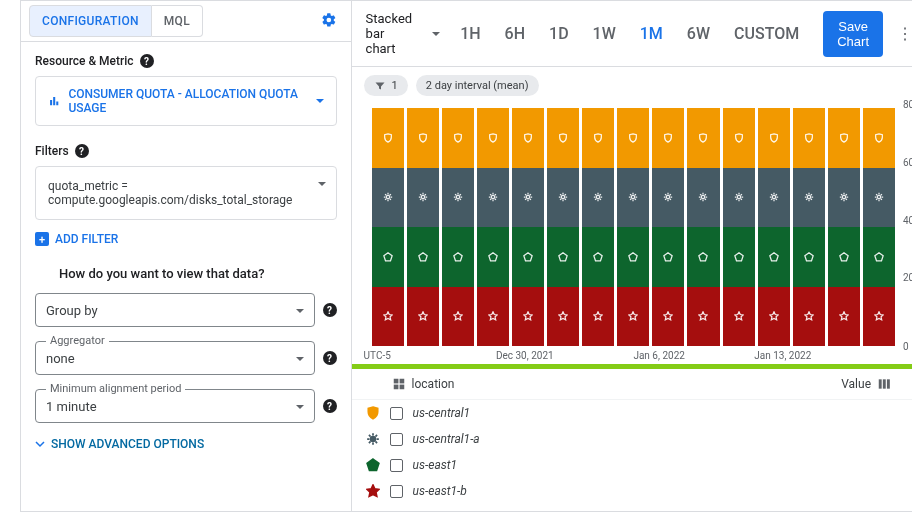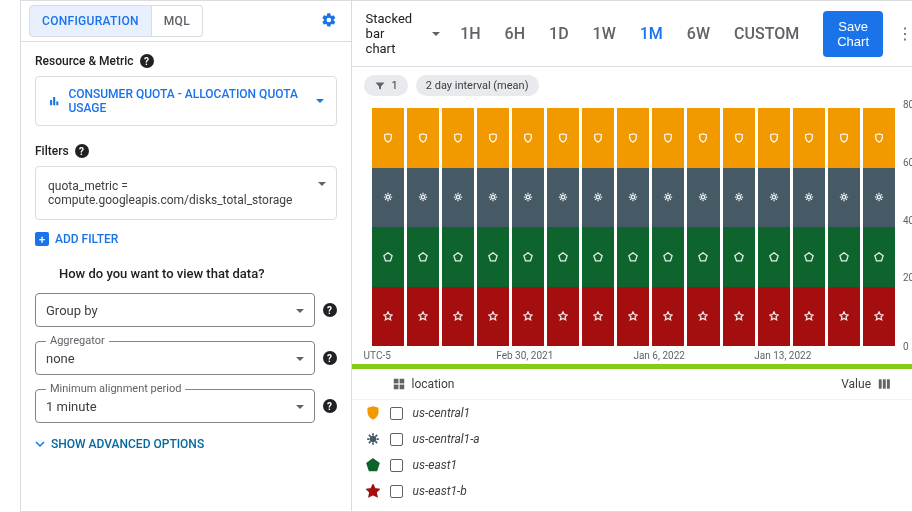--- a/index.html
+++ b/index.html
@@ -530,21 +530,21 @@
         </div>
       <div class="axis-right" id="axis-right">
           <span>80</span>
           <span>60</span>
           <span>40</span>
           <span>20</span>
           <span>0</span>
         </div>
       <div class="x-labels" id="x-labels">
           <span style="left: 0%; transform: none;">UTC-5</span>
-          <span style="left: 30%;">Feb 30, 2021</span>
+          <span style="left: 30%;">Dec 30, 2021</span>
           <span style="left: 55%;">Jan 6, 2022</span>
           <span style="left: 78%;">Jan 13, 2022</span>
         </div>
     </div>
 
     <div class="legend-table">
       <div class="legend-head">
         <svg width="14" height="14" viewBox="0 0 24 24" fill="#5f6368" style="margin-right:6px">
             <rect x="3" y="3" width="8" height="8"></rect>
             <rect x="13" y="3" width="8" height="8"></rect>

